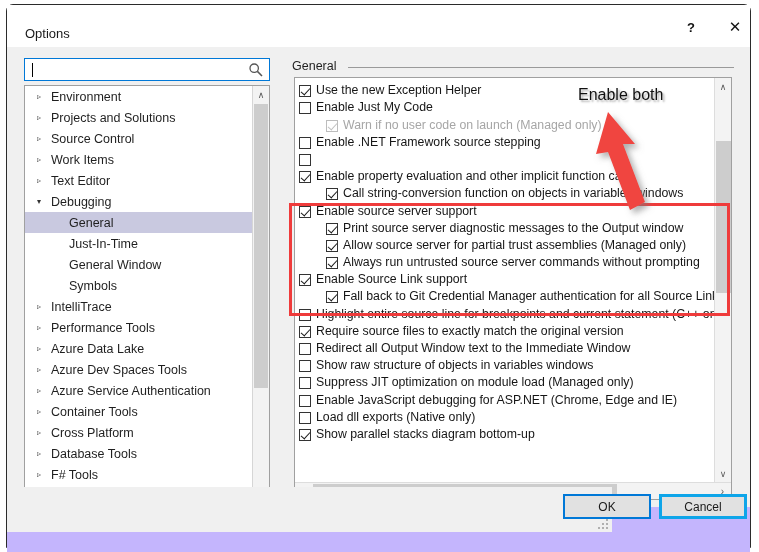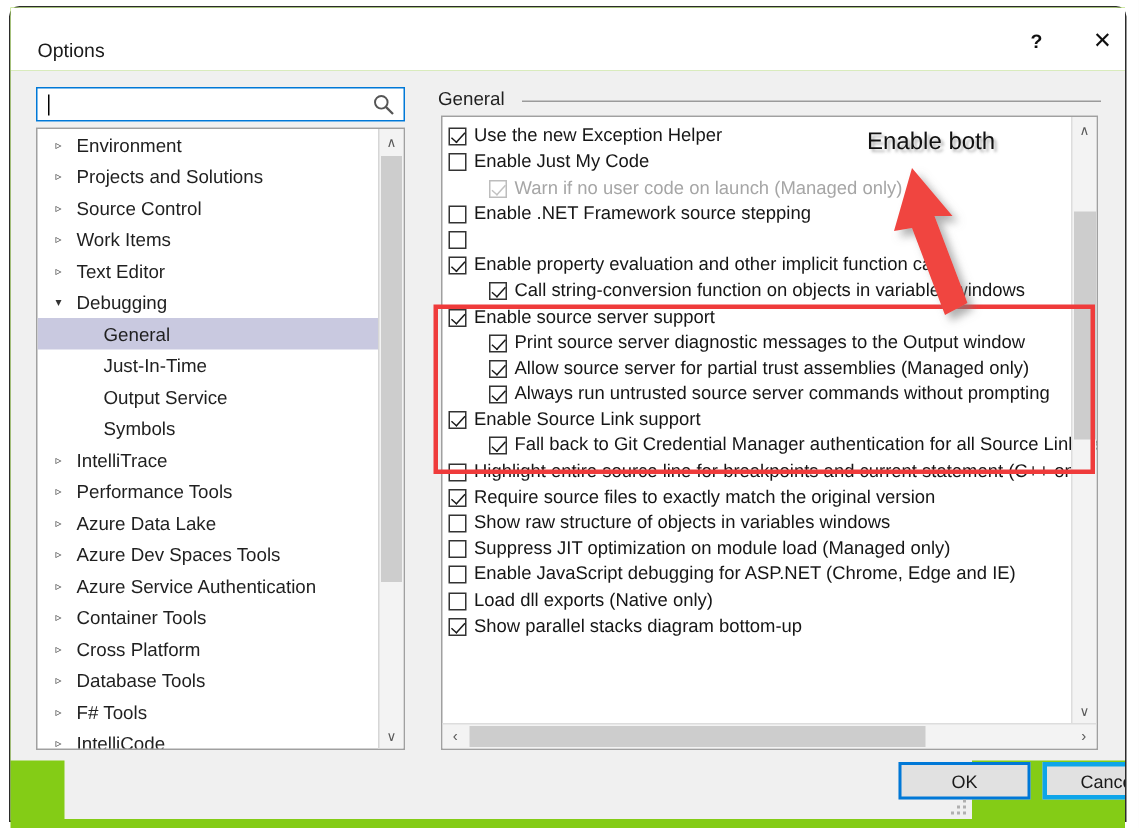--- a/index.html
+++ b/index.html
@@ -23,21 +23,21 @@
     width: 745px; height: 544px;
     background: #f0f0f0;
     border: 1px solid #2b2b2b;
     border-radius: 7px 7px 0 0;
     box-sizing: border-box;
   }
   .window-inner {
     position: absolute;
     left: 7px; top: 5px;
     width: 743px; height: 547px;
-    background: #84cc16;
+    background: #c4b5fd;
     box-sizing: border-box;
     overflow: hidden;
   }
 
   
   .titlebar {
     position: absolute;
     left: 0; top: 0;
     width: 743px; height: 42px;
     background: #ffffff;
@@ -296,24 +296,23 @@
   .annot-arrow {
     position: absolute;
     left: 590px; top: 110px;
     width: 70px; height: 110px;
     pointer-events: none;
   }
 
   
   .footer {
     position: absolute;
-    left: 0; top: 496px;
+    left: 0; top: 482px;
     width: 605px; height: 45px;
     background: #f0f0f0;
-    margin-left: 36px;
   }
   .dlg-btn {
     position: absolute;
     top: 7px;
     width: 88px; height: 25px;
     background: #e1e1e1;
     font-size: 12px;
     color: #1a1a1a;
     display: flex;
     align-items: center;
@@ -395,21 +394,21 @@
           <div class="tree-item child selected">
             <span class="tree-arrow leaf"></span>
             <span class="tree-label">General</span>
           </div>
           <div class="tree-item child">
             <span class="tree-arrow leaf"></span>
             <span class="tree-label">Just-In-Time</span>
           </div>
           <div class="tree-item child">
             <span class="tree-arrow leaf"></span>
-            <span class="tree-label">Output Service</span>
+            <span class="tree-label">General Window</span>
           </div>
           <div class="tree-item child">
             <span class="tree-arrow leaf"></span>
             <span class="tree-label">Symbols</span>
           </div>
           <div class="tree-item">
             <span class="tree-arrow">▹</span>
             <span class="tree-label">IntelliTrace</span>
           </div>
           <div class="tree-item">
@@ -516,20 +515,24 @@
               <span class="cb checked"></span>
               <span>Fall back to Git Credential Manager authentication for all Source Link requ</span>
             </div>
             <div class="opt-row indent0">
               <span class="cb"></span>
               <span>Highlight entire source line for breakpoints and current statement (C++ only)</span>
             </div>
             <div class="opt-row indent0">
               <span class="cb checked"></span>
               <span>Require source files to exactly match the original version</span>
+            </div>
+            <div class="opt-row indent0">
+              <span class="cb"></span>
+              <span>Redirect all Output Window text to the Immediate Window</span>
             </div>
             <div class="opt-row indent0">
               <span class="cb"></span>
               <span>Show raw structure of objects in variables windows</span>
             </div>
             <div class="opt-row indent0">
               <span class="cb"></span>
               <span>Suppress JIT optimization on module load (Managed only)</span>
             </div>
             <div class="opt-row indent0">

